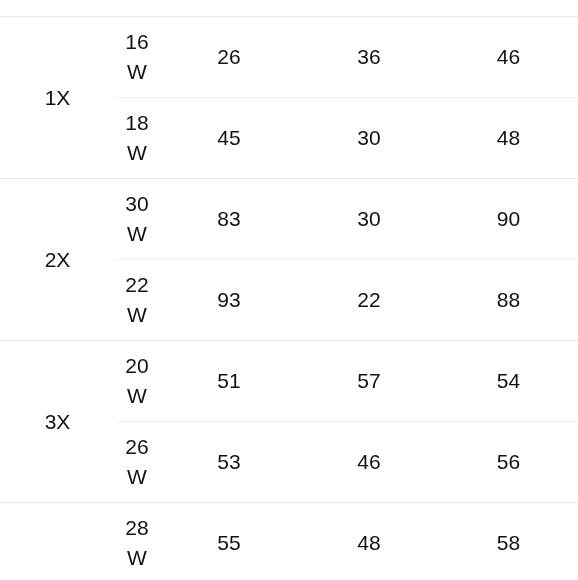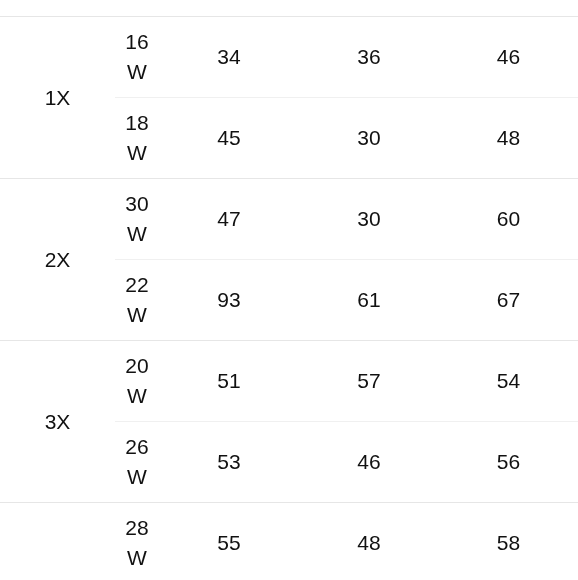--- a/index.html
+++ b/index.html
@@ -103,43 +103,43 @@
       <td class="group-cell" rowspan="1"></td>
       <td class="data-cell size-cell">18</td>
       <td class="data-cell">43.5</td>
       <td class="data-cell">36.5</td>
       <td class="data-cell">46.5</td>
     </tr>
 
     <tr>
       <td class="group-cell" rowspan="2">1X</td>
       <td class="data-cell size-cell">16 W</td>
-      <td class="data-cell">34</td>
+      <td class="data-cell">26</td>
       <td class="data-cell">36</td>
       <td class="data-cell">46</td>
     </tr>
     <tr class="group-end">
       <td class="data-cell size-cell">18 W</td>
       <td class="data-cell">45</td>
       <td class="data-cell">30</td>
       <td class="data-cell">48</td>
     </tr>
 
     <tr>
       <td class="group-cell" rowspan="2">2X</td>
       <td class="data-cell size-cell">30 W</td>
-      <td class="data-cell">47</td>
+      <td class="data-cell">83</td>
       <td class="data-cell">30</td>
-      <td class="data-cell">60</td>
+      <td class="data-cell">90</td>
     </tr>
     <tr class="group-end">
       <td class="data-cell size-cell">22 W</td>
       <td class="data-cell">93</td>
-      <td class="data-cell">61</td>
-      <td class="data-cell">67</td>
+      <td class="data-cell">22</td>
+      <td class="data-cell">88</td>
     </tr>
 
     <tr>
       <td class="group-cell" rowspan="2">3X</td>
       <td class="data-cell size-cell">20 W</td>
       <td class="data-cell">51</td>
       <td class="data-cell">57</td>
       <td class="data-cell">54</td>
     </tr>
     <tr class="group-end">

